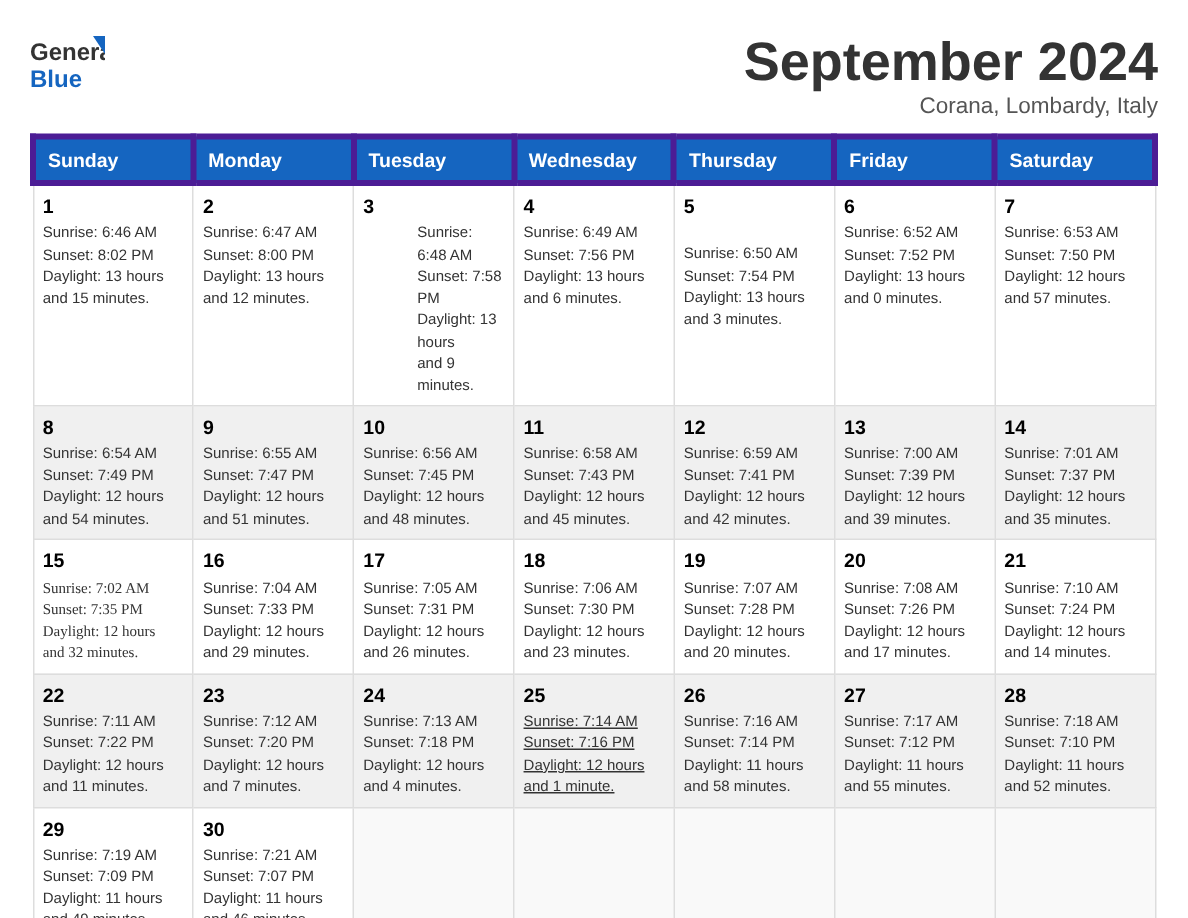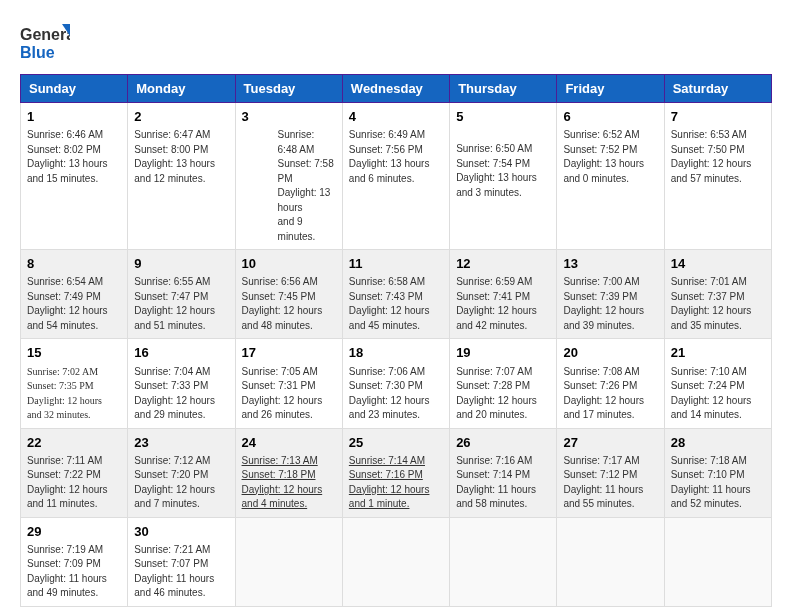--- a/index.html
+++ b/index.html
@@ -38,21 +38,21 @@
       border-collapse: collapse;
       table-layout: fixed;
     }
     .calendar th {
       background: #1565c0;
       color: #fff;
       text-align: left;
       padding: 6px 8px;
       font-size: 13px;
       font-weight: bold;
-      border: 1px solid #4c1d95;
+      border: 4px solid #4c1d95;
     }
     .calendar td {
       vertical-align: top;
       padding: 5px 6px;
       border: 1px solid #ddd;
       font-size: 10.5px;
       line-height: 1.4;
       background: #fff;
       height: 80px;
     }
@@ -79,20 +79,22 @@
 
 <div class="header">
   <div class="logo">
   <svg width="50" height="44" viewBox="0 0 50 44" xmlns="http://www.w3.org/2000/svg">
     <text x="0" y="20" font-size="16" font-weight="bold" font-family="Arial" fill="#333">General</text>
     <text x="0" y="38" font-size="16" font-weight="bold" font-family="Arial" fill="#1565c0">Blue</text>
     <polygon points="42,4 50,4 50,16" fill="#1565c0"></polygon>
   </svg>
 </div>
   <div class="title-block">
+    <div class="month-year">September 2024</div>
+    <div class="location">Corana, Lombardy, Italy</div>
   </div>
 </div>
 
 <table class="calendar">
   <thead>
     <tr id="header-row">
         <th>Sunday</th>
         <th>Monday</th>
         <th>Tuesday</th>
         <th>Wednesday</th>
@@ -265,21 +267,21 @@
         </td>
         <td>
           <span class="day-num">23</span>
           <div class="day-info" style="white-space: pre-line;">Sunrise: 7:12 AM
 Sunset: 7:20 PM
 Daylight: 12 hours
 and 7 minutes.</div>
         </td>
         <td>
           <span class="day-num">24</span>
-          <div class="day-info" style="white-space: pre-line; text-decoration: underline;">Sunrise: 7:13 AM
+          <div class="day-info" style="white-space: pre-line;">Sunrise: 7:13 AM
 Sunset: 7:18 PM
 Daylight: 12 hours
 and 4 minutes.</div>
         </td>
         <td>
           <span class="day-num">25</span>
           <div class="day-info" style="white-space: pre-line; text-decoration: underline;">Sunrise: 7:14 AM
 Sunset: 7:16 PM
 Daylight: 12 hours
 and 1 minute.</div>

